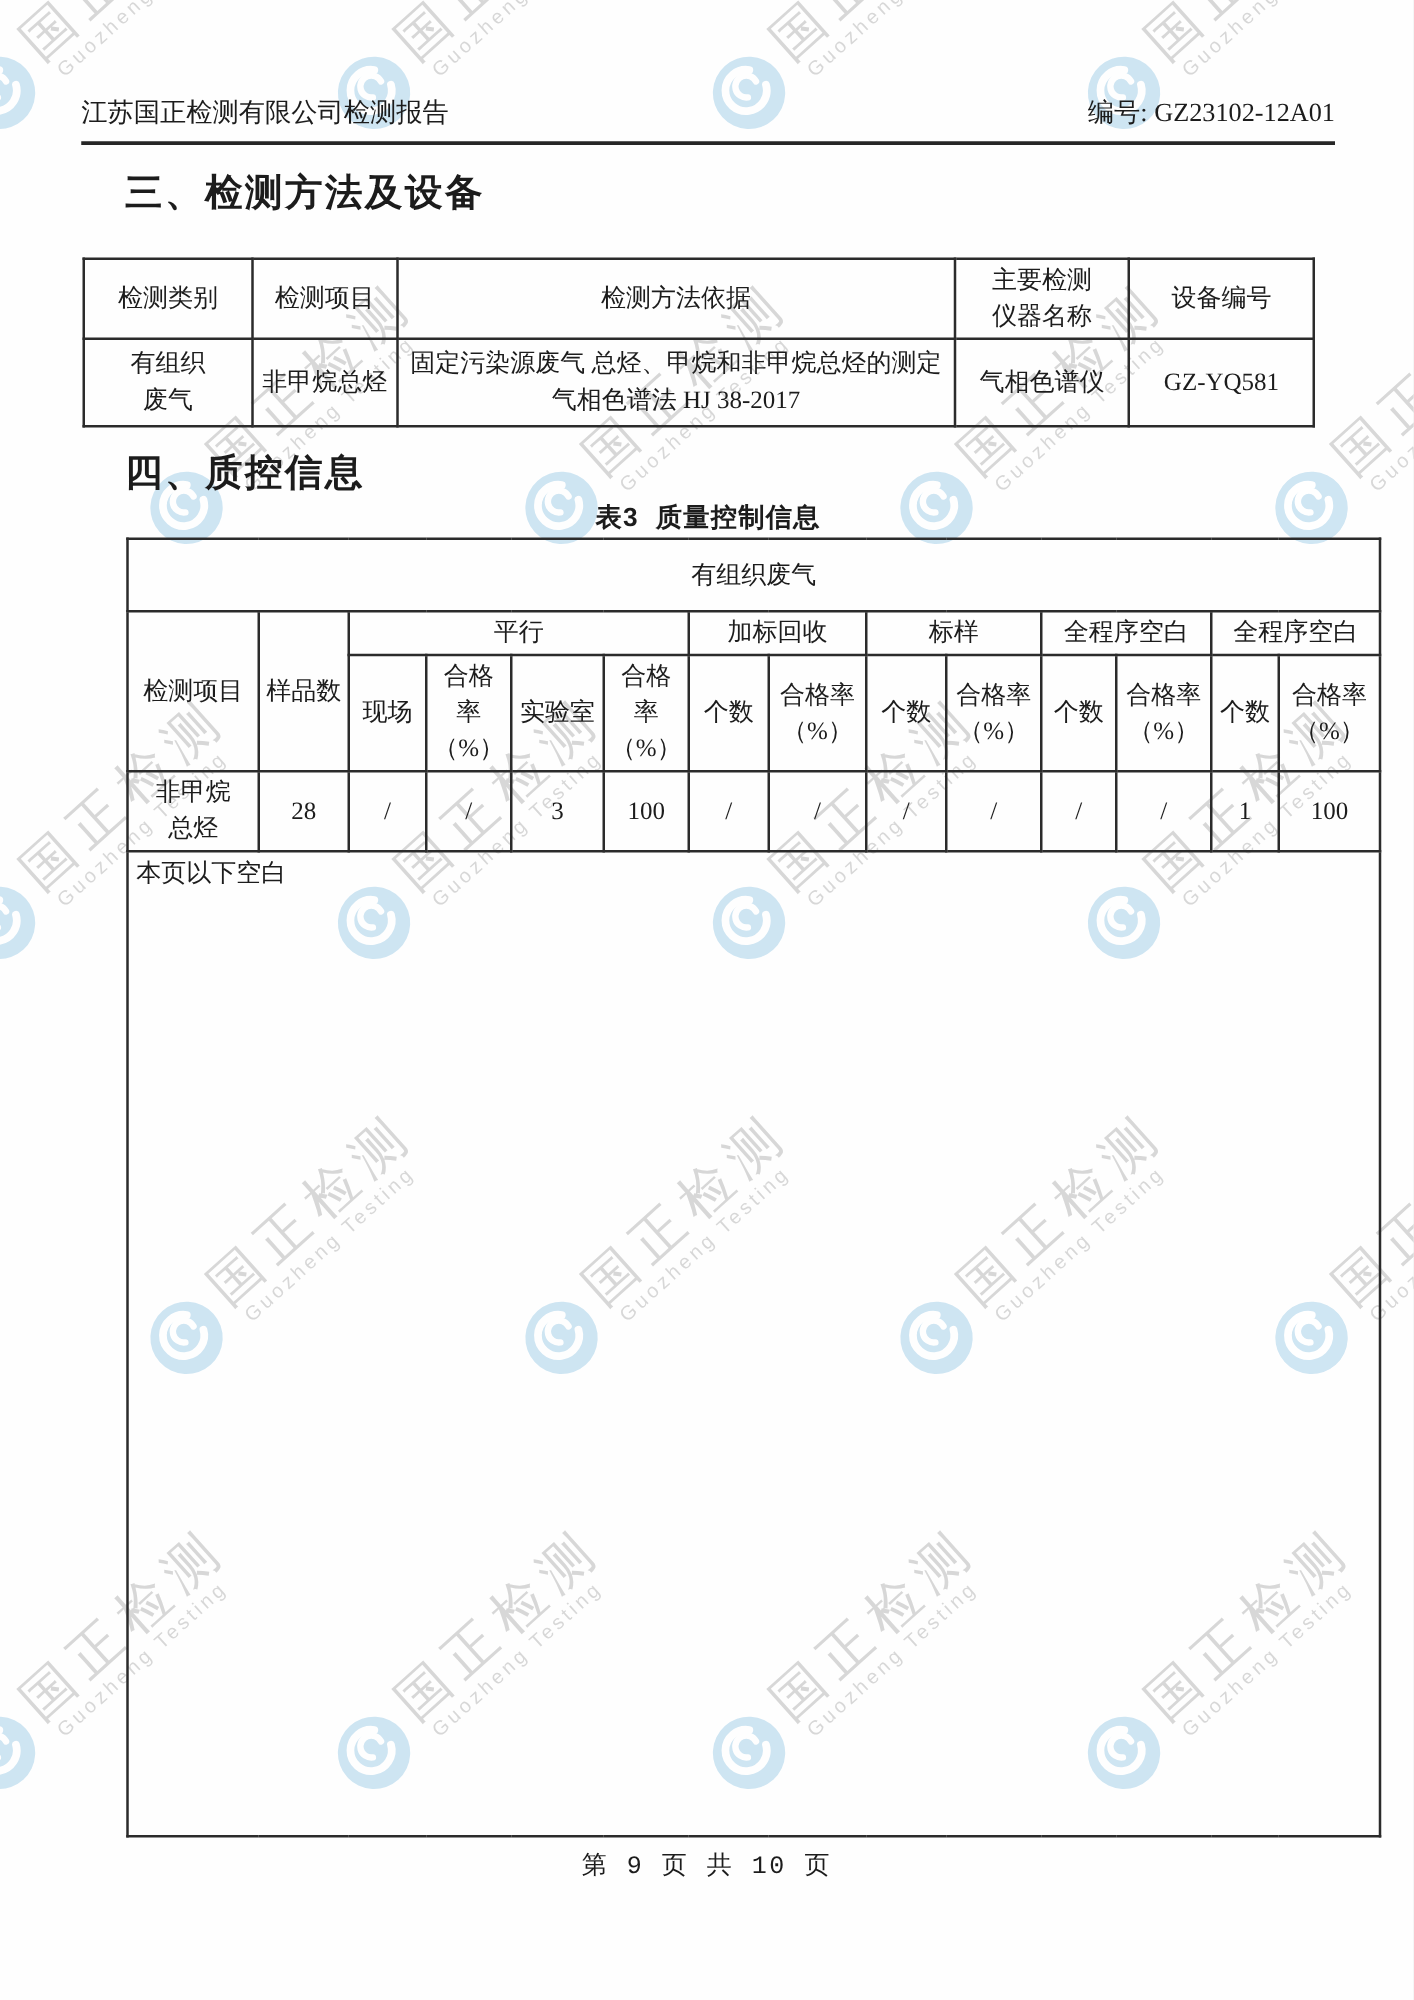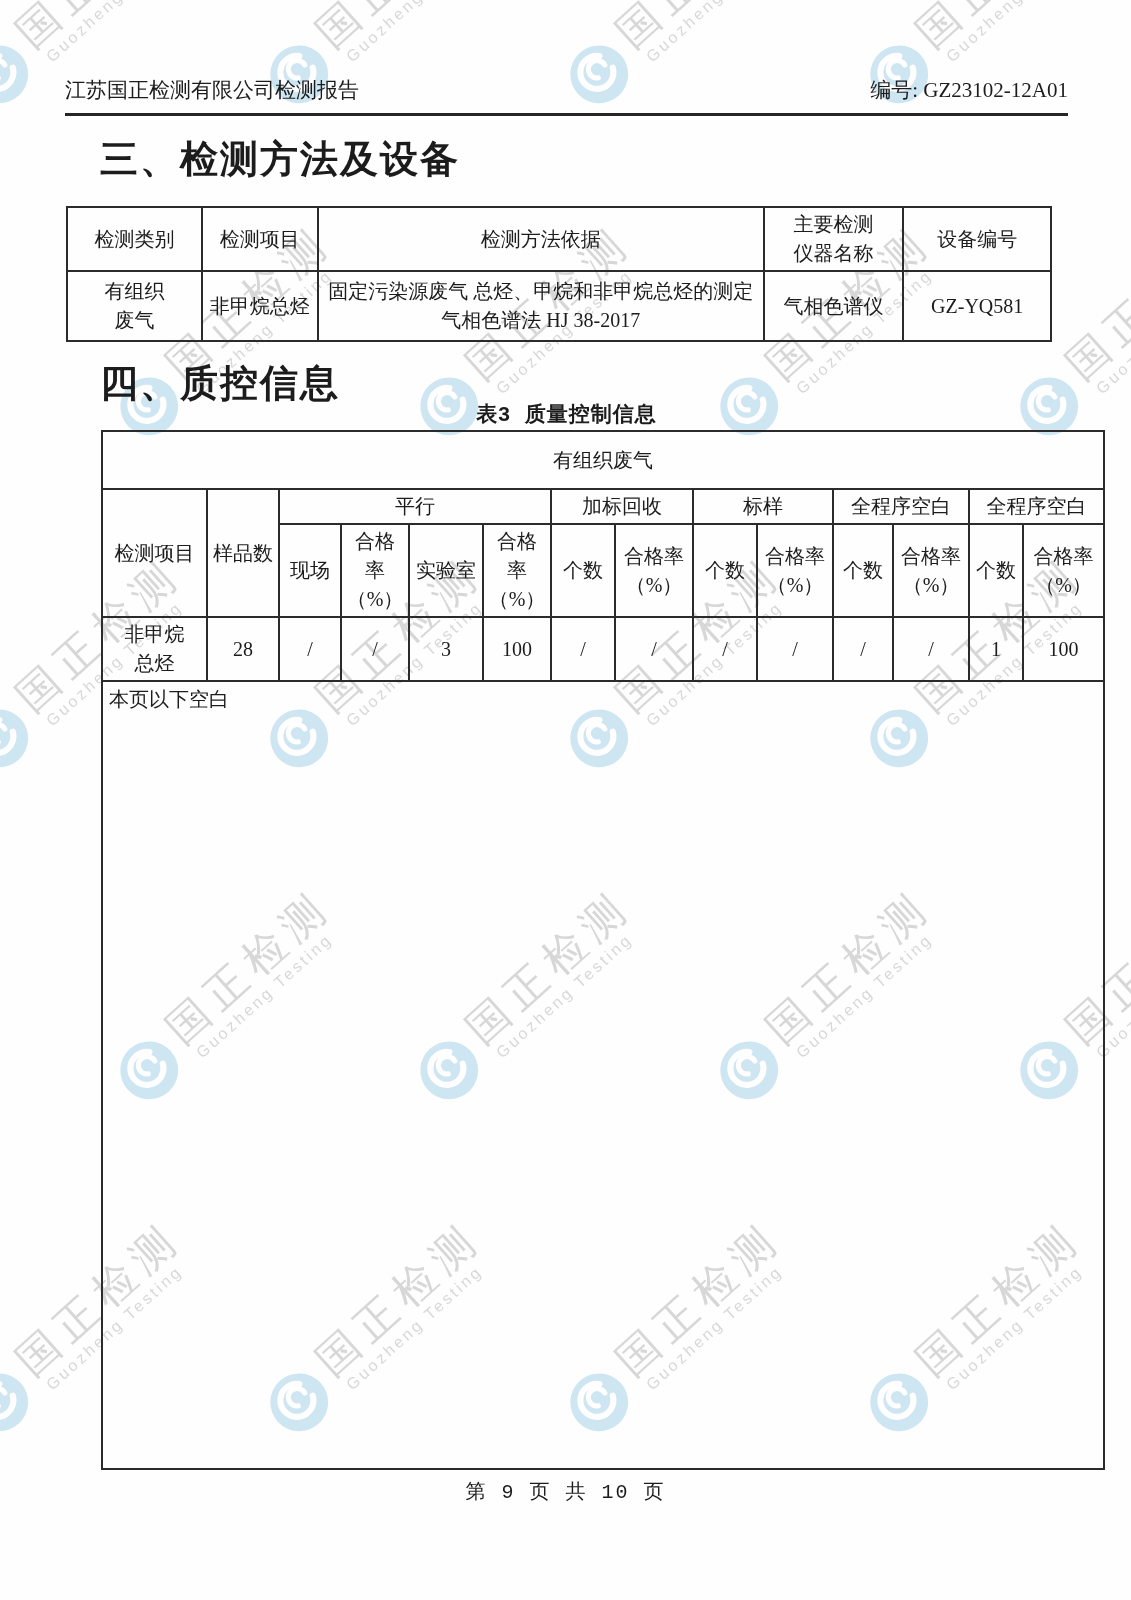--- a/index.html
+++ b/index.html
@@ -22,21 +22,21 @@
          font-size:42px;letter-spacing:9px;white-space:nowrap;}
   .wm-en{font-family:"Liberation Sans","DejaVu Sans",sans-serif;
          font-size:16px;letter-spacing:3px;white-space:nowrap;padding-left:6px;}
   
   .content{position:absolute;inset:0;z-index:2;}
   .hdr{position:absolute;left:65px;top:76px;width:1003px;
        display:flex;justify-content:space-between;align-items:baseline;
        font-size:21px;padding-bottom:9px;border-bottom:3px solid #262626;}
   .sec-heading{position:absolute;left:100px;
        font-family:"Liberation Sans","DejaVu Sans",sans-serif;
-       font-weight:700;font-size:38px;letter-spacing:2px;}
+       font-weight:700;font-size:30px;letter-spacing:2px;}
   .tbl-title{position:absolute;left:65px;width:1003px;text-align:center;
        font-family:"Liberation Sans","DejaVu Sans",sans-serif;
        font-weight:700;font-size:21px;letter-spacing:1px;white-space:pre;}
   table{border-collapse:collapse;table-layout:fixed;position:absolute;font-family:Liberation Serif, serif;}
   th,td{border:2px solid #2b2b2b;text-align:center;vertical-align:middle;
         font-weight:normal;font-size:20px;line-height:1.45;
         white-space:pre-line;padding:2px 4px;box-sizing:border-box;}
   #table2{left:66px;top:206px;width:986px;}
   #table2 .r-head{height:58px;}
   #table2 .r-data{height:70px;}

